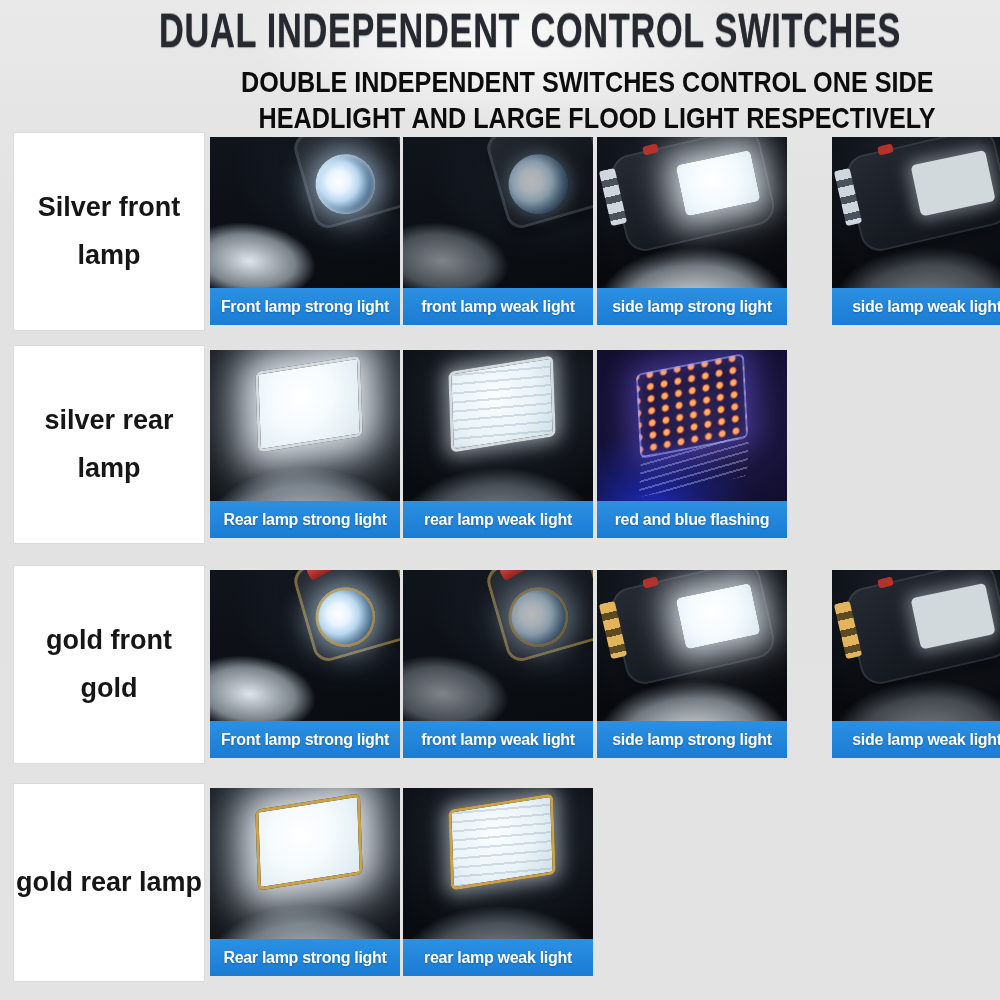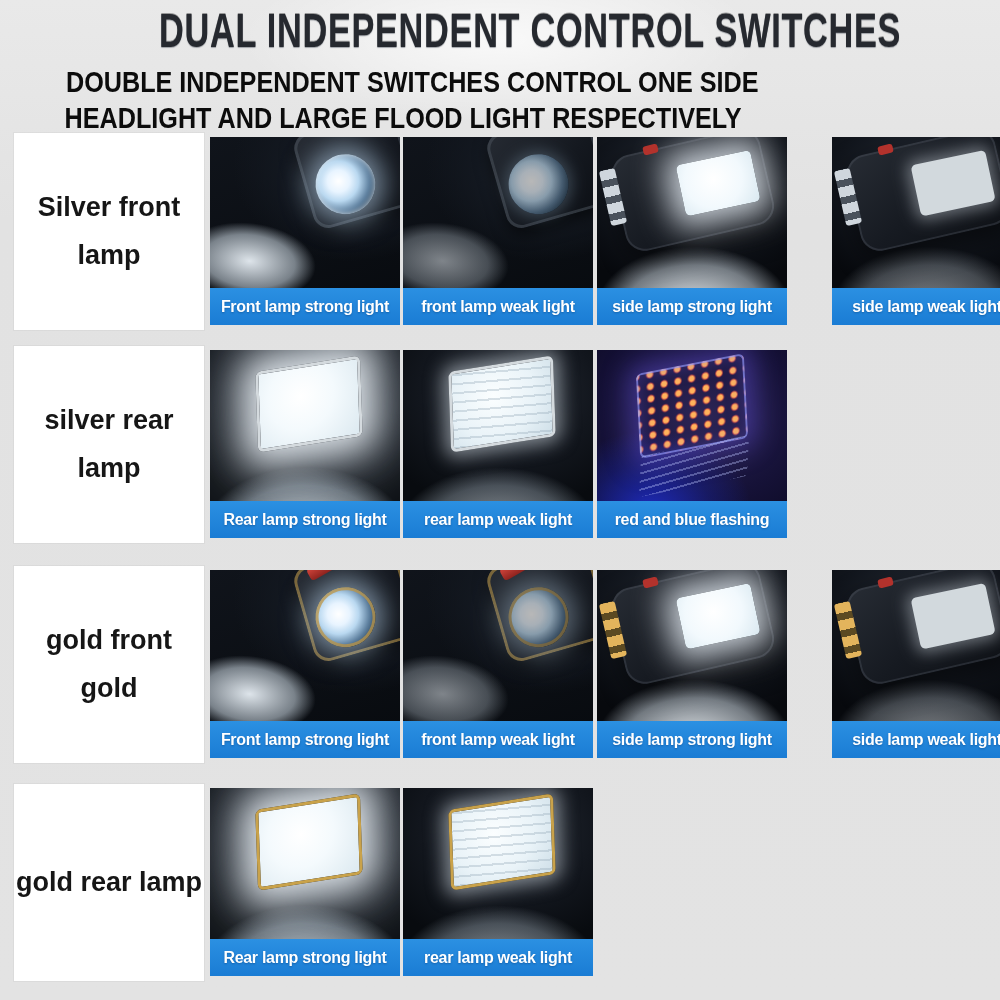--- a/index.html
+++ b/index.html
@@ -8,21 +8,21 @@
         font-family:"Liberation Sans",sans-serif;}
   #page::before{content:"";position:absolute;left:230px;top:0;width:540px;height:130px;
         background:radial-gradient(60% 80% at 50% 30%, rgba(255,255,255,.75) 0%, rgba(255,255,255,.25) 55%, rgba(255,255,255,0) 80%);
         pointer-events:none;}
 
   
   .title-wrap{position:absolute;top:2px;left:0;width:100%;text-align:center;}
   .title-wrap .t{display:inline-block;transform:scaleX(.70);transform-origin:50% 50%;
         font-size:49px;font-weight:700;letter-spacing:1px;color:#26292f;
         text-shadow:0 1px 1px rgba(100,105,115,.55), 0 -1px 0 rgba(0,0,0,.35);white-space:nowrap;}
-  .subtitle-wrap{position:absolute;top:66px;left:0;width:100%;text-align:left;line-height:31px;}
+  .subtitle-wrap{position:absolute;top:66px;left:0;width:100%;text-align:right;line-height:31px;}
   .subtitle-wrap .s{display:inline-block;transform:scaleX(.84);transform-origin:50% 50%;
         font-size:30px;font-weight:700;color:#0c0c0c;white-space:nowrap;}
 
   
   .row{position:absolute;left:0;width:1000px;height:156px;}
   #row0{top:137px}#row1{top:350px}#row2{top:570px}#row3{top:788px}
   .label{position:absolute;left:14px;top:-4px;width:190px;height:197px;background:#ffffff;
         display:flex;align-items:center;justify-content:center;text-align:center;
         font-size:27px;font-weight:700;color:#161616;line-height:1.75;
         box-shadow:0 0 0 1px rgba(0,0,0,.03);}

